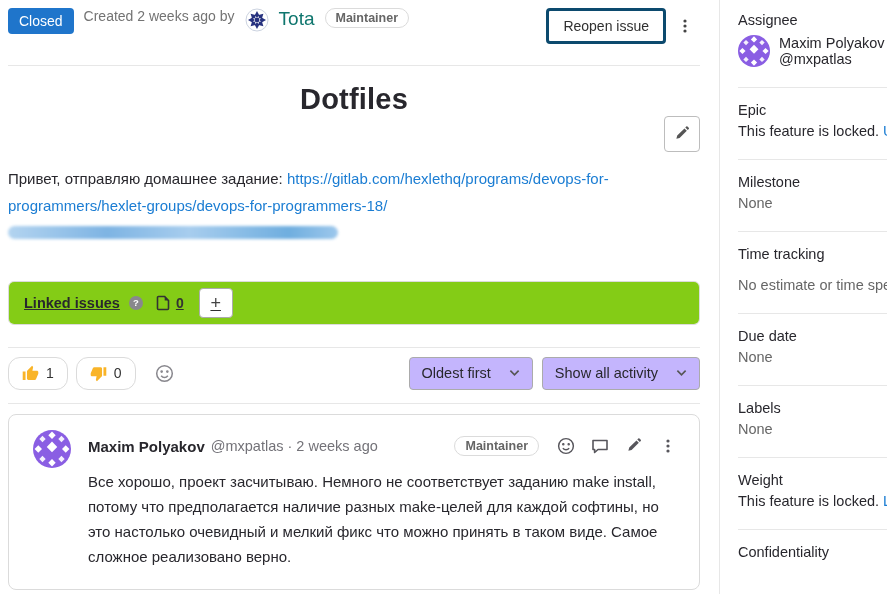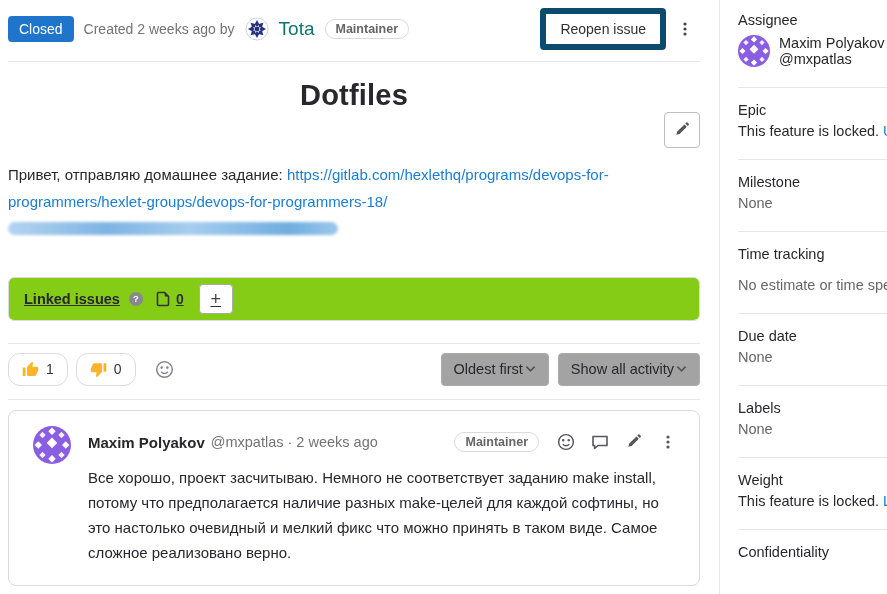--- a/index.html
+++ b/index.html
@@ -3,27 +3,27 @@
 <meta charset="utf-8">
 <style>
   * { margin:0; padding:0; box-sizing:border-box; }
   html,body { width:887px; height:594px; overflow:hidden; background:#fff;
     font-family:"Liberation Sans","DejaVu Sans",sans-serif; color:#303030; }
   .main { position:absolute; left:0; top:0; width:719px; height:594px; padding:0 19px 0 8px; }
   .sidebar { position:absolute; left:719px; top:0; width:230px; height:594px;
     border-left:1px solid #e7e7e7; padding-left:18px; }
 
   
-  .header-row { display:flex; align-items:center; gap:10px; padding:8px 0 11px; border-bottom:1px solid #e7e7e7; }
+  .header-row { display:flex; align-items:flex-start; gap:10px; padding:8px 0 21px; border-bottom:1px solid #e7e7e7; }
   .badge-closed { background:#1f75cb; color:#fff; font-size:14px; padding:5px 11px; border-radius:4px; cursor:default; }
   .created-text { color:#737373; font-size:14px; }
   .author-name { font-weight:normal; color:#0f766e; font-size:19px; }
   .pill { border:1px solid #dbdbdb; border-radius:12px; color:#666; font-size:12.5px; padding:2px 10px; white-space:nowrap;font-weight:bold; }
   .header-actions { margin-left:auto; display:flex; align-items:center; gap:4px; }
-  .btn { background:#fff; border:6px solid #0c4a6e; border-radius:4px; color:#303030;
+  .btn { background:#fff; border:3px solid #0c4a6e; border-radius:4px; color:#303030;
     font-size:14px; padding:7px 14px; font-family:inherit; cursor:pointer; }
   .icon-btn { background:transparent; border:none; width:30px; height:32px; display:flex;
     align-items:center; justify-content:center; cursor:pointer; color:#57565c; }
 
   
   .title-row { display:flex; align-items:center; margin-top:17px;flex-direction:column; }
   h1.title { font-size:29px; font-weight:800; color:#28272d; letter-spacing:.2px; }
   .edit-btn { margin-left:auto; width:36px; height:36px; background:#fff; border:1px solid #bdbdbd;
     border-radius:4px; display:flex; align-items:center; justify-content:center; cursor:pointer; color:#555; }
 
@@ -49,21 +49,21 @@
   .hr { border:none; border-top:1px solid #e7e7e7; margin-top:22px; }
   .hr2 { border:none; border-top:1px solid #e7e7e7; margin-top:13px; }
 
   
   .awards-row { display:flex; align-items:center; gap:8px; margin-top:8px; height:34px; }
   .award-btn { display:flex; align-items:center; gap:7px; background:#fff; border:1px solid #dbdbdb;
     border-radius:12px; padding:4px 13px; height:33px; font-size:14px; color:#333; cursor:pointer; }
   .smiley-btn { background:transparent; border:none; color:#88878d; margin-left:6px; cursor:pointer;
     width:30px; height:30px; display:flex; align-items:center; justify-content:center; }
   .filters { margin-left:auto; display:flex; gap:9px; }
-  .dd-btn { display:flex; align-items:center; gap:2px; background:#a3a3a3; border:1px solid #ababab;
+  .dd-btn { display:flex; align-items:center; gap:18px; background:#c4b5fd; border:1px solid #ababab;
     border-radius:4px; padding:1px 12px; font-size:14.5px; color:#28272d; cursor:pointer; height:33px; }
 
   
   .comment-card { position:relative; margin-top:10px; border:1px solid #dbdbdb; border-radius:8px;
     padding:15px 16px 20px 79px; }
   .comment-avatar { position:absolute; left:24px; top:15px; width:38px; height:38px; }
   .comment-head { display:flex; align-items:center; gap:6px; }
   .comment-author { font-weight:bold; font-size:15px; color:#28272d; }
   .comment-meta { color:#737278; font-size:14.5px; }
   .comment-actions { margin-left:auto; display:flex; align-items:center; gap:4px; color:#57565c; }

